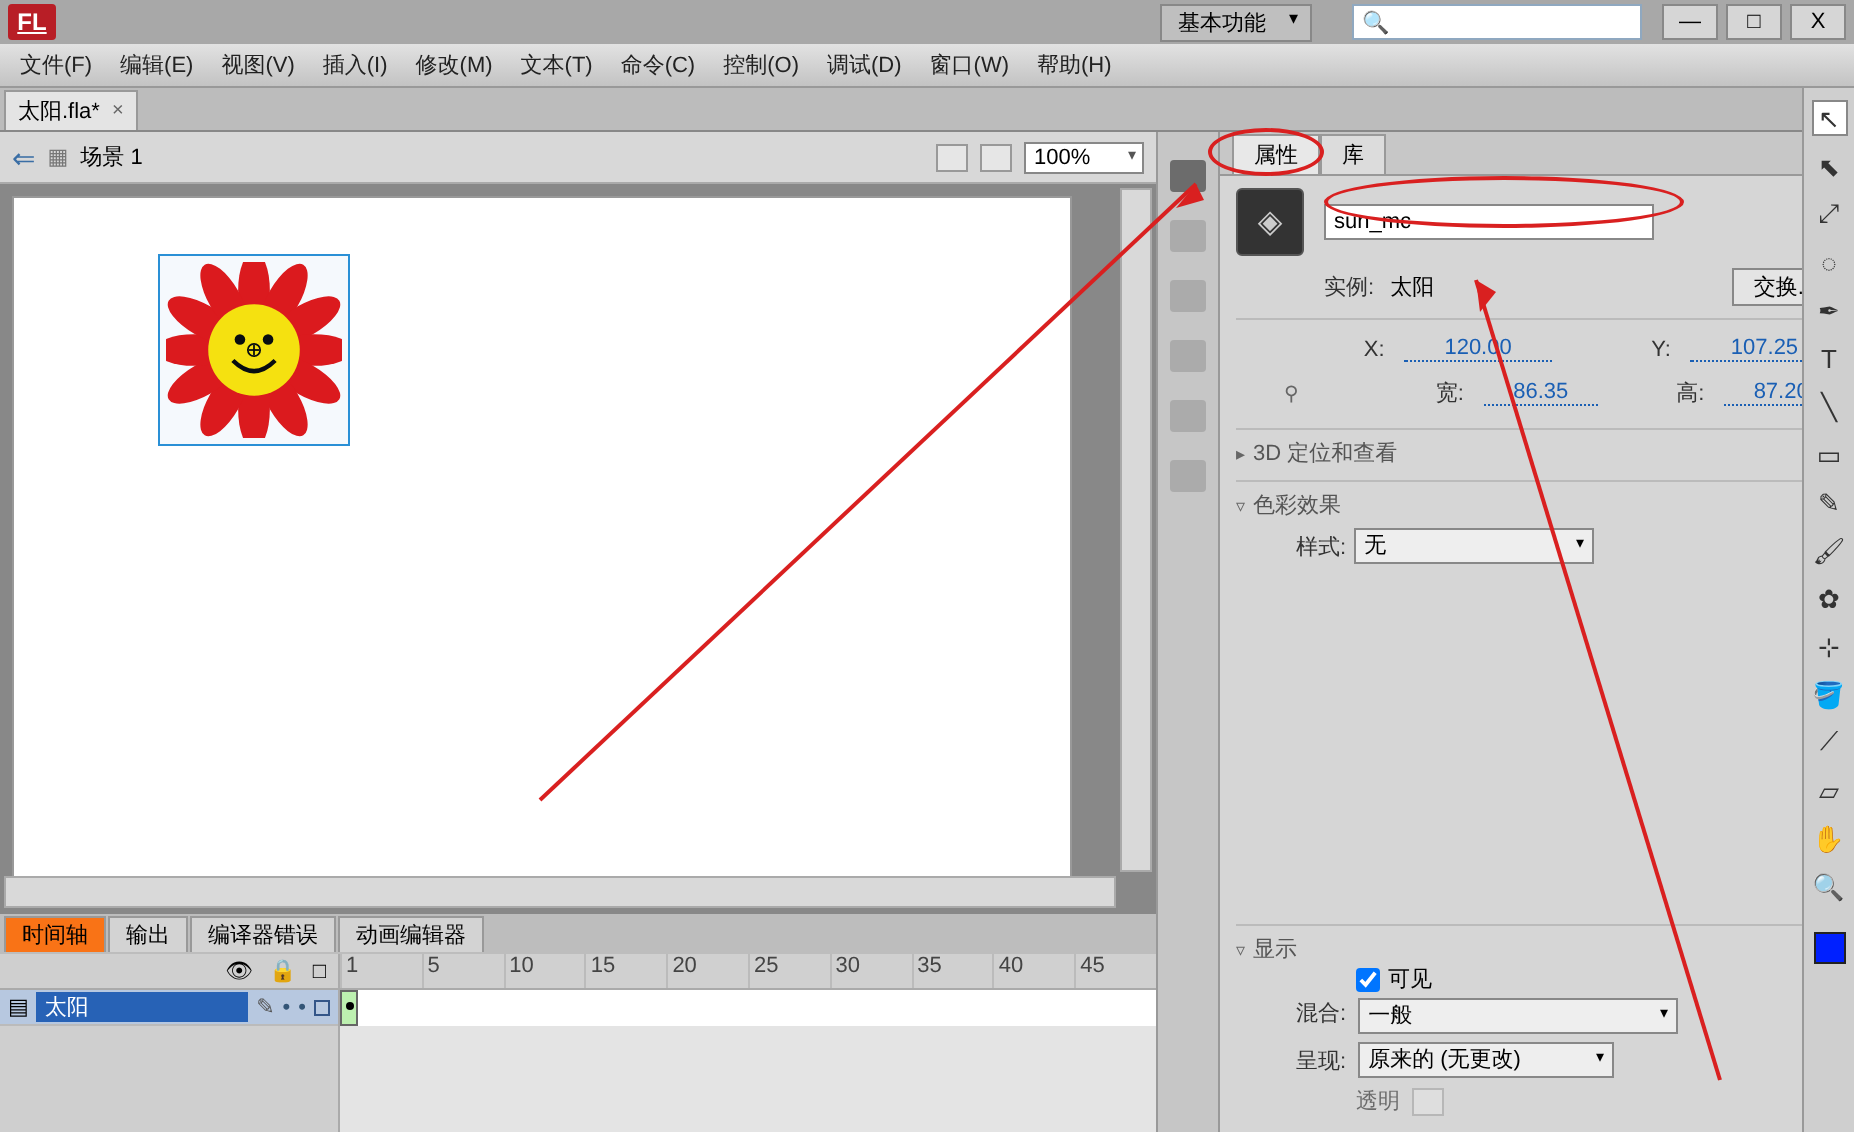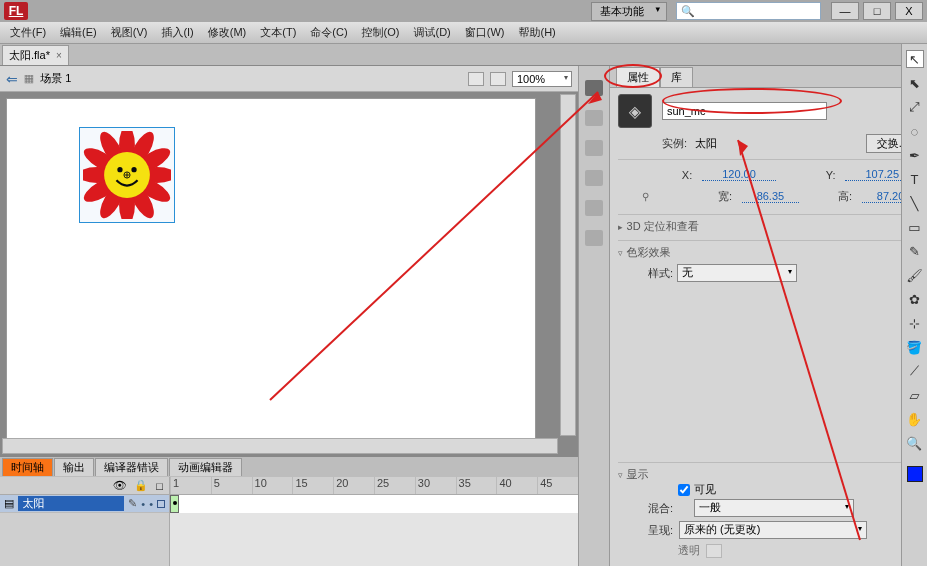--- a/index.html
+++ b/index.html
@@ -2,21 +2,21 @@
 <html><head>
 <meta charset="utf-8">
 <style>
 * { margin: 0; padding: 0; box-sizing: border-box; font-family: "Microsoft YaHei", Arial, sans-serif; font-size: 11px; }
 body { background: #cccccc; width: 927px; height: 566px; overflow: hidden; position: relative; }
 
 
 .titlebar { height: 22px; background: #a8a8a8; display: flex; align-items: center; padding: 0 4px; }
 .app-icon { width: 24px; height: 18px; background: #b81e26; color: #fff; display: flex; align-items: center; justify-content: center; font-weight: bold; font-size: 12px; border-radius: 2px; text-decoration: underline; }
 .title-spacer { flex: 1; }
-.workspace-sel { background: #bfbfbf; border: 1px solid #888; padding: 1px 22px 1px 8px; position: relative; margin-right: 9px; }
+.workspace-sel { background: #bfbfbf; border: 1px solid #888; padding: 1px 22px 1px 8px; position: relative; margin-right: 20px; }
 .workspace-sel::after { content: "▾"; position: absolute; right: 6px; top: 1px; font-size: 9px; }
 .search-box { width: 145px; height: 18px; border: 1px solid #8fa8c0; background: #fff; padding: 0 4px; display: flex; align-items: center; gap: 4px; color: #888; margin-right: 10px; }
 .win-btns { display: flex; gap: 4px; }
 .win-btn { width: 28px; height: 18px; border: 1px solid #888; background: #d6d6d6; display: flex; align-items: center; justify-content: center; font-size: 11px; }
 
 
 .menubar { height: 22px; background: linear-gradient(#e2e2e2,#c3c3c3); display: flex; align-items: center; gap: 14px; padding: 0 10px; border-bottom: 1px solid #999; }
 .menuitem { color: #222; }
 
 
@@ -291,27 +291,27 @@
       </div>
 
       <div style="flex:1"></div>
 
       <div class="section">
         <div class="sect-hdr">显示</div>
         <div class="chk">
             <input type="checkbox" checked="" style="">
             <span>可见</span>
           </div>
-        <div style="display:flex;gap:21px;padding:2px 0 2px 30px;align-items:center">
+        <div style="display:flex;gap:6px;padding:2px 0 2px 30px;">
           <span class="lbl">混合:</span>
           <div class="combo" style="width:160px">一般</div>
         </div>
         <div style="display:flex;gap:6px;padding:2px 0 2px 30px;align-items:center">
           <span class="lbl">呈现:</span>
-          <div class="combo" style="width:188px">原来的 (无更改)</div>
+          <div class="combo" style="width:128px">原来的 (无更改)</div>
         </div>
         <div style="display:flex;gap:6px;padding:2px 0 2px 60px;align-items:flex-end;opacity:.5">
           <span>透明</span>
           <span class="small-ic"></span>
         </div>
       </div>
     </div>
   </div>
 </div>
 

